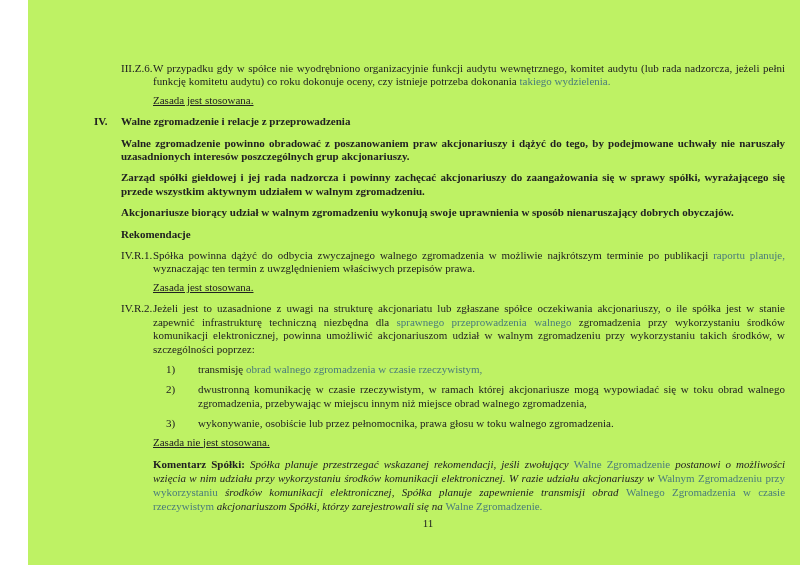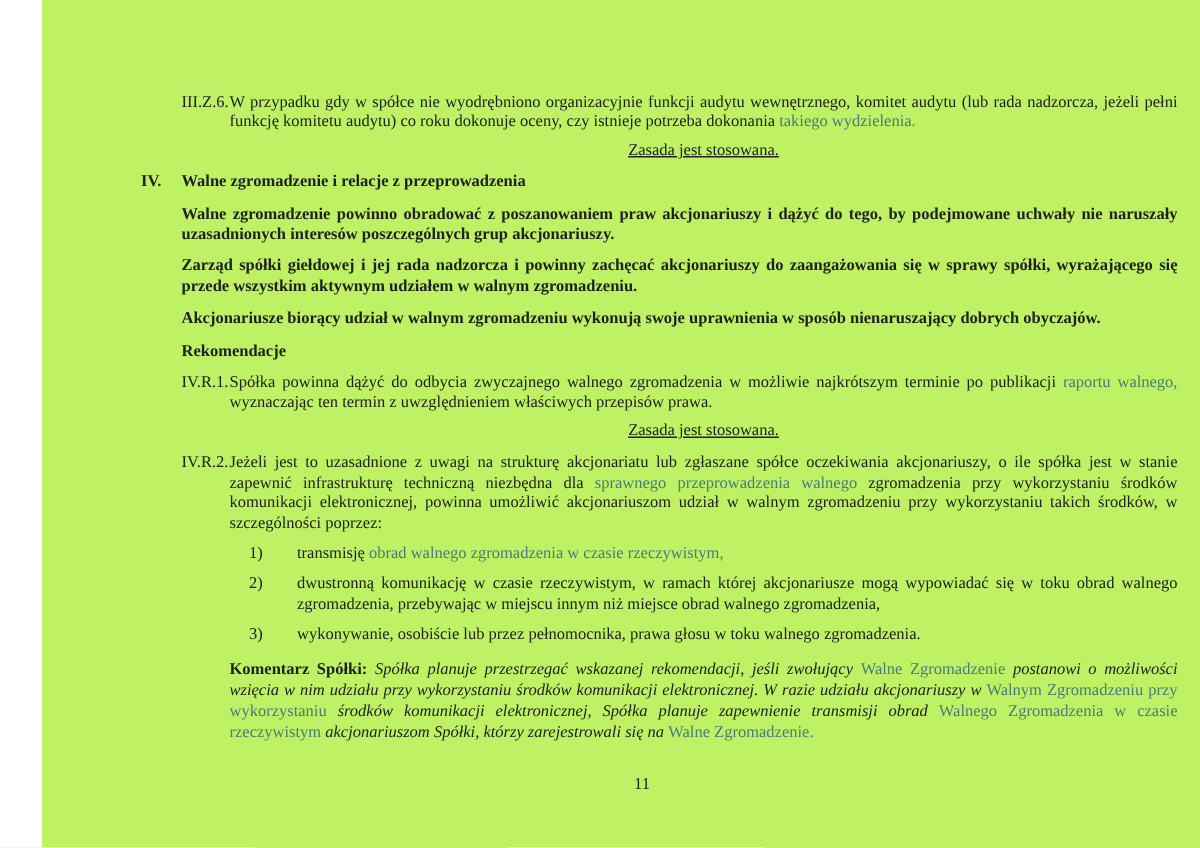--- a/index.html
+++ b/index.html
@@ -11,21 +11,21 @@
     font-size:11px;
     line-height:13.4px;
     color:#212121;
     overflow:hidden;
     margin-left:28px;
   }
   .content{position:absolute;left:66px;top:62px;width:691px;}
   .rule-row{display:flex;margin-left:27px;}
   .rule-label{flex:0 0 32px;}
   .rule-body{flex:1;text-align:justify;}
-  .status{margin:5px 0 0 59px;text-decoration:underline;text-align:center;}
+  .status{margin:5px 0 0 59px;text-decoration:underline;}
   .sec-row{display:flex;margin-top:8px;font-weight:bold;justify-content:space-between;}
   .sec-label{flex:0 0 27px;}
   .sec-title{flex:1;}
   .intro{margin:8px 0 0 27px;font-weight:bold;text-align:justify;}
   .subhead{margin:8px 0 0 27px;font-weight:bold;}
   .rule-gap{margin-top:8px;}
   .li-row{display:flex;margin:7px 0 0 72px;}
   .li-num{flex:0 0 32px;}
   .li-text{flex:1;text-align:justify;}
   .comment{margin:8px 0 0 59px;text-align:justify;line-height:14px;}
@@ -52,21 +52,21 @@
     </div>
 
     <p class="intro">Walne zgromadzenie powinno obradować z poszanowaniem praw akcjonariuszy i dążyć do tego, by podejmowane uchwały nie naruszały uzasadnionych interesów poszczególnych grup akcjonariuszy.</p>
     <p class="intro">Zarząd spółki giełdowej i jej rada nadzorcza i powinny zachęcać akcjonariuszy do zaangażowania się w sprawy spółki, wyrażającego się przede wszystkim aktywnym udziałem w walnym zgromadzeniu.</p>
     <p class="intro">Akcjonariusze biorący udział w walnym zgromadzeniu wykonują swoje uprawnienia w sposób nienaruszający dobrych obyczajów.</p>
 
     <p class="subhead">Rekomendacje</p>
 
     <div class="rule-row rule-gap">
       <span class="rule-label">IV.R.1.</span>
-      <p class="rule-body"><span>Spółka powinna dążyć do odbycia zwyczajnego walnego zgromadzenia w możliwie najkrótszym terminie po publikacji </span><span class="teal">raportu walnego,</span><span> wyznaczając ten termin z uwzględnieniem właściwych przepisów prawa.</span></p>
+      <p class="rule-body"><span>Spółka powinna dążyć do odbycia zwyczajnego walnego zgromadzenia w możliwie najkrótszym terminie po publikacji </span><span class="teal">raportu planuje,</span><span> wyznaczając ten termin z uwzględnieniem właściwych przepisów prawa.</span></p>
     </div>
     <p class="status">Zasada jest stosowana.</p>
 
     <div class="rule-row rule-gap">
       <span class="rule-label">IV.R.2.</span>
       <p class="rule-body"><span>Jeżeli jest to uzasadnione z uwagi na strukturę akcjonariatu lub zgłaszane spółce oczekiwania akcjonariuszy, o ile spółka jest w stanie zapewnić infrastrukturę techniczną niezbędna dla </span><span class="teal">sprawnego przeprowadzenia walnego</span><span> zgromadzenia przy wykorzystaniu środków komunikacji elektronicznej, powinna umożliwić akcjonariuszom udział w walnym zgromadzeniu przy wykorzystaniu takich środków, w szczególności poprzez:</span></p>
     </div>
 
     <div class="li-row">
       <span class="li-num">1)</span>
@@ -74,20 +74,21 @@
     </div>
     <div class="li-row">
       <span class="li-num">2)</span>
       <p class="li-text"><span>dwustronną komunikację w czasie rzeczywistym, w ramach której akcjonariusze mogą wypowiadać się w toku obrad walnego zgromadzenia, przebywając w miejscu innym niż miejsce obrad walnego zgromadzenia,</span><span class="teal"></span></p>
     </div>
     <div class="li-row">
       <span class="li-num">3)</span>
       <p class="li-text"><span>wykonywanie, osobiście lub przez pełnomocnika, prawa głosu w toku walnego zgromadzenia.</span><span class="teal"></span></p>
     </div>
 
+    <p class="status">Zasada nie jest stosowana.</p>
 
     <p class="comment"><b>Komentarz Spółki:</b>
       <span class="it">Spółka planuje przestrzegać wskazanej rekomendacji, jeśli zwołujący </span><span class="teal">Walne Zgromadzenie </span><span class="it">postanowi o możliwości wzięcia w nim udziału przy wykorzystaniu środków komunikacji elektronicznej. W razie udziału akcjonariuszy w </span><span class="teal">Walnym Zgromadzeniu przy wykorzystaniu </span><span class="it">środków komunikacji elektronicznej, Spółka planuje zapewnienie transmisji obrad </span><span class="teal">Walnego Zgromadzenia w czasie rzeczywistym </span><span class="it">akcjonariuszom Spółki, którzy zarejestrowali się na </span><span class="teal">Walne Zgromadzenie.</span></p>
 
   </div>
 
   <div class="page-num">11</div>
 </div>
 
 </body></html>

